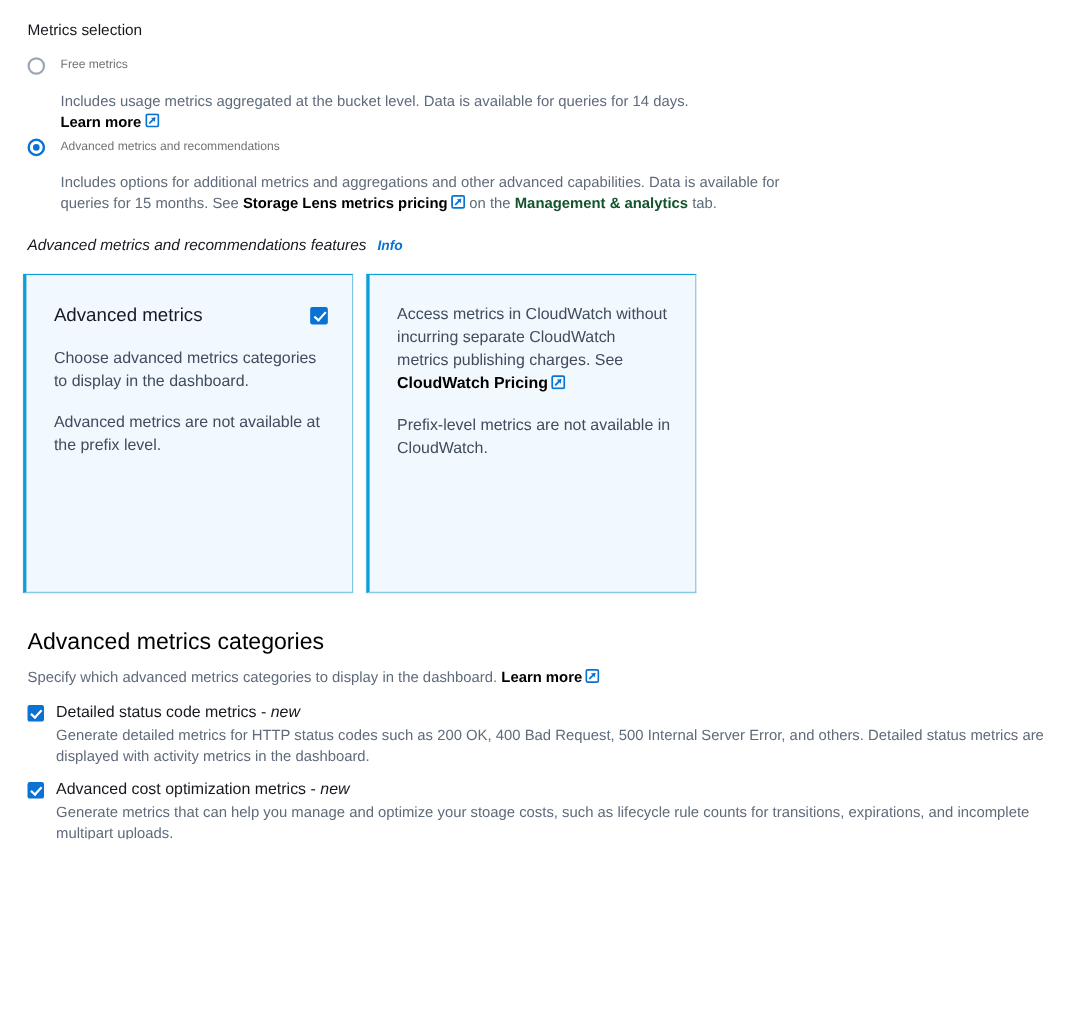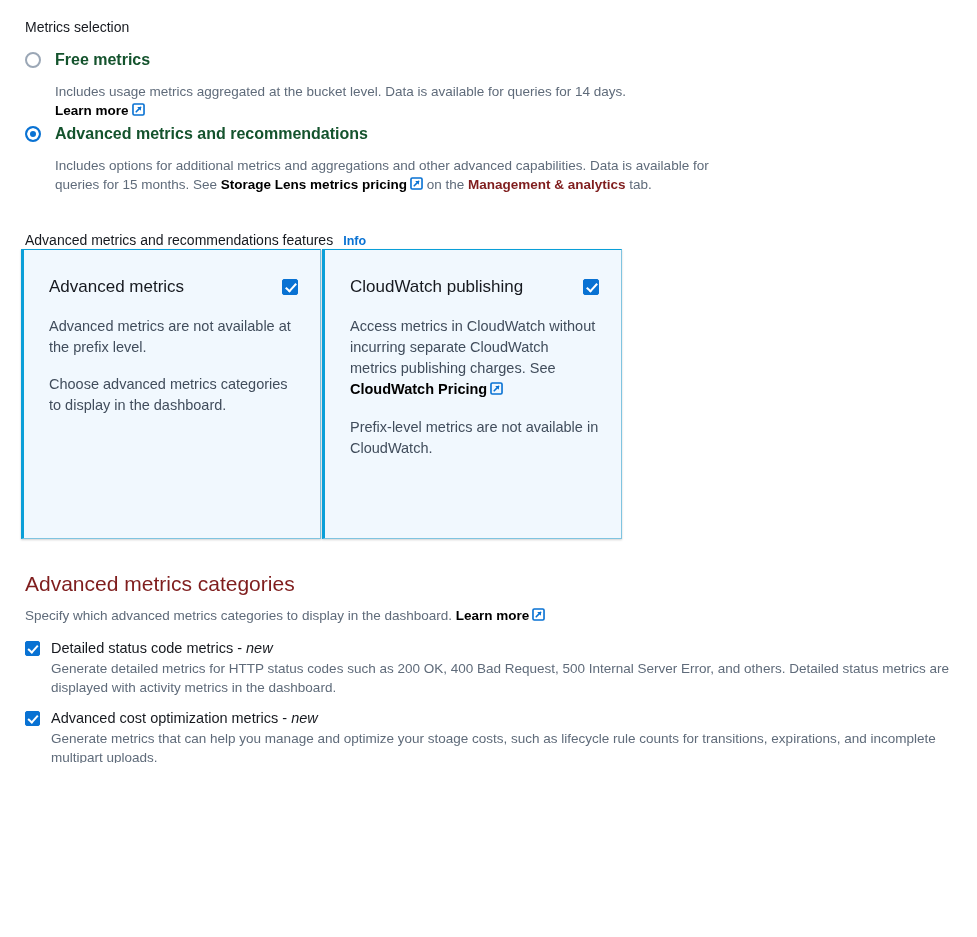--- a/index.html
+++ b/index.html
@@ -7,58 +7,57 @@
     margin: 0; padding: 0;
     width: 977px; height: 937px;
     background: #ffffff;
     font-family: "Liberation Sans", sans-serif;
     -webkit-font-smoothing: antialiased;
   }
   .page { position: relative; width: 977px; height: 763px; overflow: hidden; }
   .desc { color: #5f6b7a; font-size: 13.5px; line-height: 19px; }
   .link { color: #000000; font-weight: 700; text-decoration: none; cursor: pointer; }
   .ext { display: inline-block; vertical-align: -1px; margin-left: 3px; }
-  .bold { font-weight: 700; color: #7f1d1d; }
+  .bold { font-weight: 700; color: #14532d; }
   .ital { font-style: italic; }
 
   
   .section-label {
     position: absolute; left: 25px; top: 19px;
     font-size: 14px; color: #16191f;
   }
   .radio-row { position: absolute; left: 25px; }
   .radio-row .rbtn {
     position: absolute; left: 0; top: 3px;
     width: 16px; height: 16px; border-radius: 50%;
     background: #ffffff; border: 2px solid #9ba7b6;
     cursor: pointer;
   }
   .radio-row .rbtn.sel {
     border-color: #0972d3; background: #0972d3;
     box-shadow: inset 0 0 0 3px #ffffff;
   }
   .radio-row .rtitle {
-    margin-left: 30px; font-size: 16px; color: #14532d; line-height: 21px;
+    margin-left: 30px; font-size: 11px; color: #737373; line-height: 21px;
     cursor: pointer;
-    font-weight: bold;
   }
   .radio-row .rdesc { margin-left: 30px; margin-top: 12px; max-width: 700px; }
 
   
   .features-label {
-    position: absolute; left: 25px; top: 232px;
-    font-size: 14px; color: #16191f;
+    position: absolute; left: 25px; top: 214px;
+    font-size: 14px; color: #16191f; font-style: italic;
   }
   .features-label .info {
     margin-left: 10px; font-size: 12.5px; color: #0972d3;
     font-weight: 700; cursor: pointer;
   }
 
   
-  .cards { position: absolute; left: 21px; top: 249px; width: 936px; display: flex; gap: 1px; }
+  .cards { position: absolute; left: 21px; top: 249px; width: 936px; display: flex; gap: 12px; }
   .card {
     width: 300px; height: 290px;
     background: #f1f8fe;
     border: 1px solid #7fc4e0;
     border-left: 3px solid #0a9fd8;
     border-top-color: #0a9fd8;
     box-shadow: 0 1px 2px rgba(0,0,0,0.18);
     padding: 26px 22px 18px 25px;
     position: relative;
   }
@@ -76,21 +75,21 @@
     content: ""; position: absolute; left: 4.5px; top: 1px;
     width: 4px; height: 9px; border: solid #ffffff;
     border-width: 0 2px 2px 0; transform: rotate(42deg);
   }
   .card-body p { margin: 0 0 16px 0; color: #414d5c; font-size: 14.5px; line-height: 21px; }
   .card-body p:last-child { margin-bottom: 0; }
 
   
   .h2 {
     position: absolute; left: 25px; top: 572px;
-    font-size: 21px; color: #7f1d1d; font-weight: 400;
+    font-size: 21px; color: #000000; font-weight: 400;
   }
   .h2-sub { position: absolute; left: 25px; top: 606px; }
 
   .chk-list { position: absolute; left: 25px; top: 638px; width: 930px; }
   .chk-item { position: relative; padding-left: 26px; margin-bottom: 11px; }
   .chk-item:last-child { margin-bottom: 0; }
   .chk-box {
     position: absolute; left: 0; top: 3px;
     width: 15px; height: 15px;
     background: #0972d3; border: 1px solid #0972d3; border-radius: 2px;
@@ -141,30 +140,26 @@
   </div>
 
   <div class="cards">
 
     <div class="card">
       <div class="card-head">
         <div class="card-title">Advanced metrics</div>
         <span class="cbox"></span>
       </div>
       <div class="card-body">
+        <p>Choose advanced metrics categories to display in the dashboard.</p>
         <p>Advanced metrics are not available at the prefix level.</p>
-        <p>Choose advanced metrics categories to display in the dashboard.</p>
       </div>
     </div>
 
     <div class="card">
-      <div class="card-head">
-        <div class="card-title">CloudWatch publishing</div>
-        <span class="cbox"></span>
-      </div>
       <div class="card-body">
         <p><span>Access metrics in CloudWatch without incurring separate CloudWatch metrics publishing charges. See </span><a class="link"><span>CloudWatch Pricing</span><span class="ext"><svg width="13" height="13" viewBox="0 0 16 16">
                 <rect x="1.2" y="1.2" width="13.6" height="13.6" rx="1.6" fill="none" stroke="#0972d3" stroke-width="2"></rect>
                 <path d="M5.2 10.8 L10.6 5.4" stroke="#0972d3" stroke-width="2" stroke-linecap="round"></path>
                 <path d="M6.4 5.0 H11.0 V9.6 Z" fill="#0972d3"></path>
               </svg></span></a></p>
         <p>Prefix-level metrics are not available in CloudWatch.</p>
       </div>
     </div>
 

